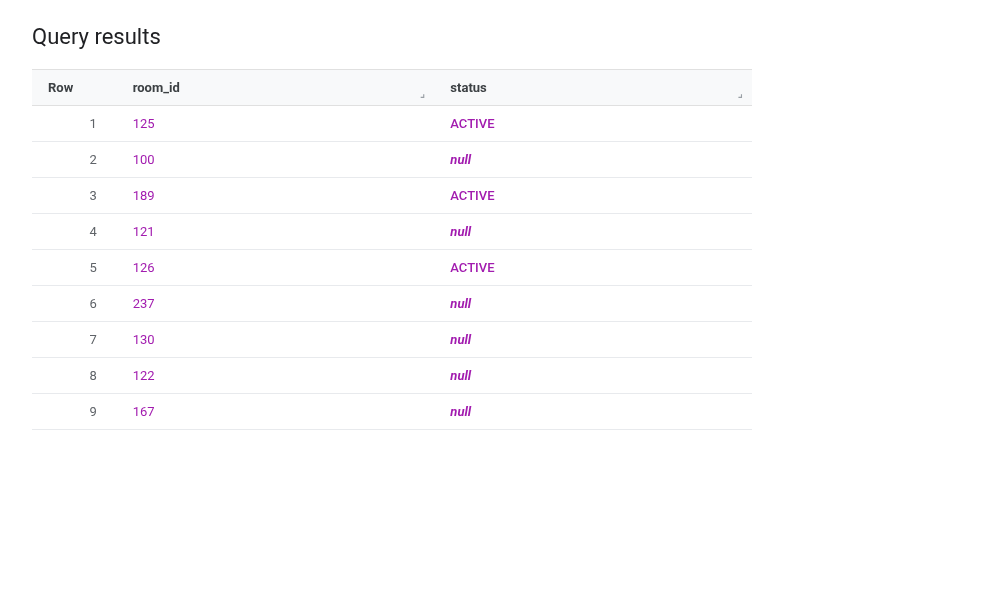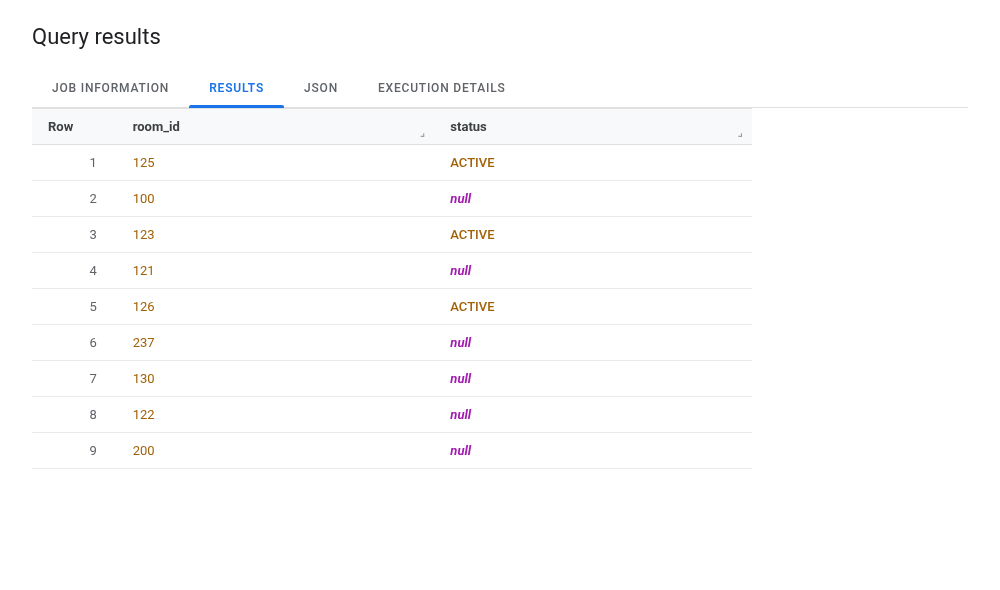--- a/index.html
+++ b/index.html
@@ -96,21 +96,21 @@
       width: 10px;
       height: 10px;
       color: #9aa0a6;
       font-size: 10px;
       line-height: 1;
     }
 
     td {
       padding: 10px 16px;
       border-bottom: 1px solid #e8eaed;
-      color: #a16207;
+      color: #a21caf;
     }
 
     td.row-num {
       color: #5f6368;
       text-align: right;
       width: 60px;
       padding-right: 20px;
     }
 
     td.null-value {
@@ -122,34 +122,20 @@
     .col-row { width: 80px; }
     .col-room-id { width: 300px; }
     .col-status { width: 300px; }
   </style>
 </head>
 <body>
 
 <div class="page-container">
   <h1 class="page-title">Query results</h1>
 
-  <div class="tabs-container">
-    <div class="tab">
-      <span>JOB INFORMATION</span>
-    </div>
-    <div class="tab active">
-      <span>RESULTS</span>
-    </div>
-    <div class="tab">
-      <span>JSON</span>
-    </div>
-    <div class="tab">
-      <span>EXECUTION DETAILS</span>
-    </div>
-  </div>
 
   <div class="results-table-container">
     <table>
       <thead>
         <tr>
           <th class="col-row">
             <span>Row</span>
           </th>
           <th class="col-room-id">
             <span>room_id</span>
@@ -167,21 +153,21 @@
             <td>125</td>
             <td style="font-weight: 500;">ACTIVE</td>
           </tr>
           <tr>
             <td class="row-num">2</td>
             <td>100</td>
             <td class="null-value">null</td>
           </tr>
           <tr>
             <td class="row-num">3</td>
-            <td>123</td>
+            <td>189</td>
             <td style="font-weight: 500;">ACTIVE</td>
           </tr>
           <tr>
             <td class="row-num">4</td>
             <td>121</td>
             <td class="null-value">null</td>
           </tr>
           <tr>
             <td class="row-num">5</td>
             <td>126</td>
@@ -197,19 +183,19 @@
             <td>130</td>
             <td class="null-value">null</td>
           </tr>
           <tr>
             <td class="row-num">8</td>
             <td>122</td>
             <td class="null-value">null</td>
           </tr>
           <tr>
             <td class="row-num">9</td>
-            <td>200</td>
+            <td>167</td>
             <td class="null-value">null</td>
           </tr>
         </tbody>
     </table>
   </div>
 </div>
 
 </body></html>

